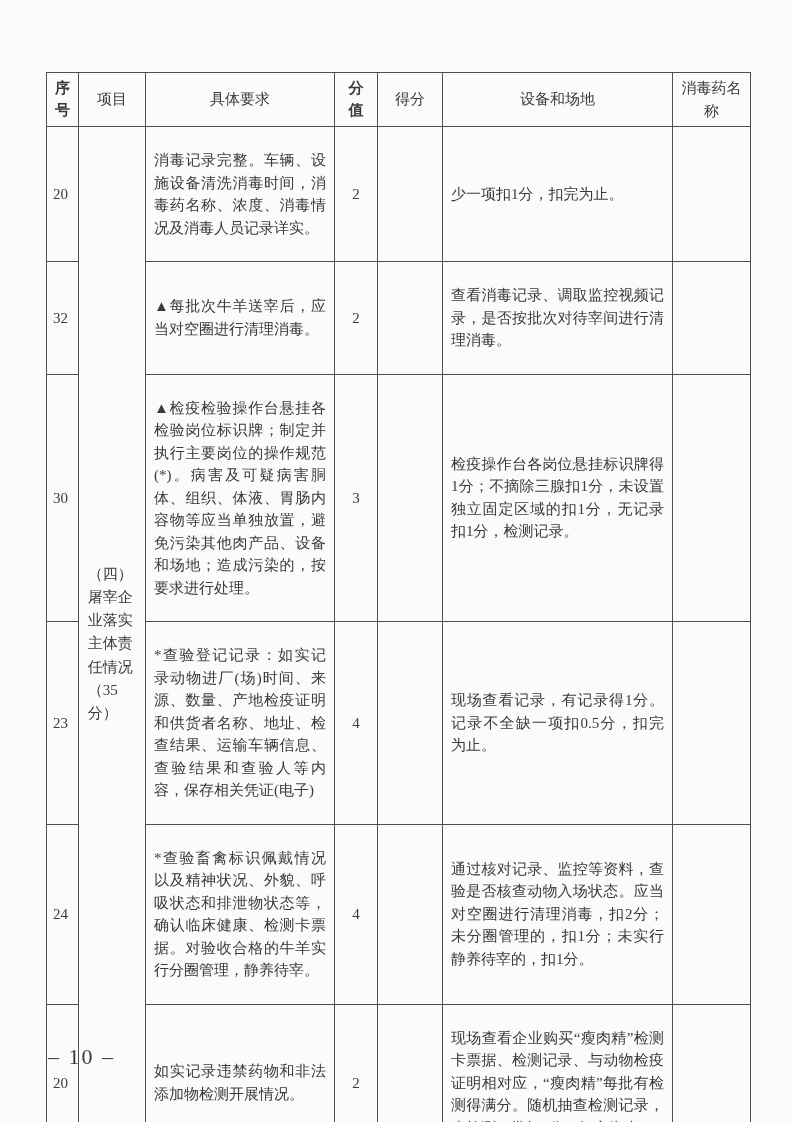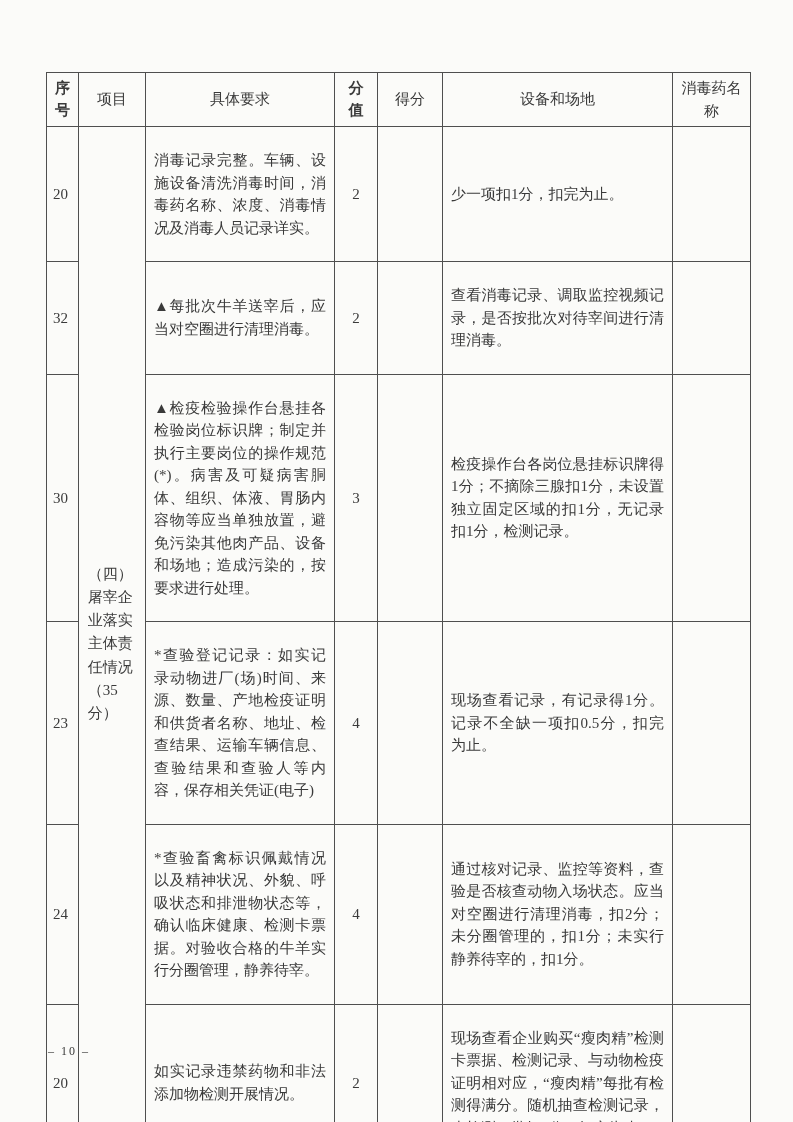--- a/index.html
+++ b/index.html
@@ -64,21 +64,21 @@
   }
   .r20 { height: 127px; }
   .r21 { height: 96px; }
   .r22 { height: 212px; }
   .r23 { height: 173px; }
   .r24 { height: 160px; }
   .r25 { height: 140px; }
   .footer {
     position: absolute;
     left: 48px; top: 1044px;
-    font-size: 12px;
+    font-size: 22px;
     letter-spacing: 2px;
     color: #3a3a3a;
   }
 </style>
 </head>
 <body>
 
 <div class="page">
 
   <table class="score-table">

